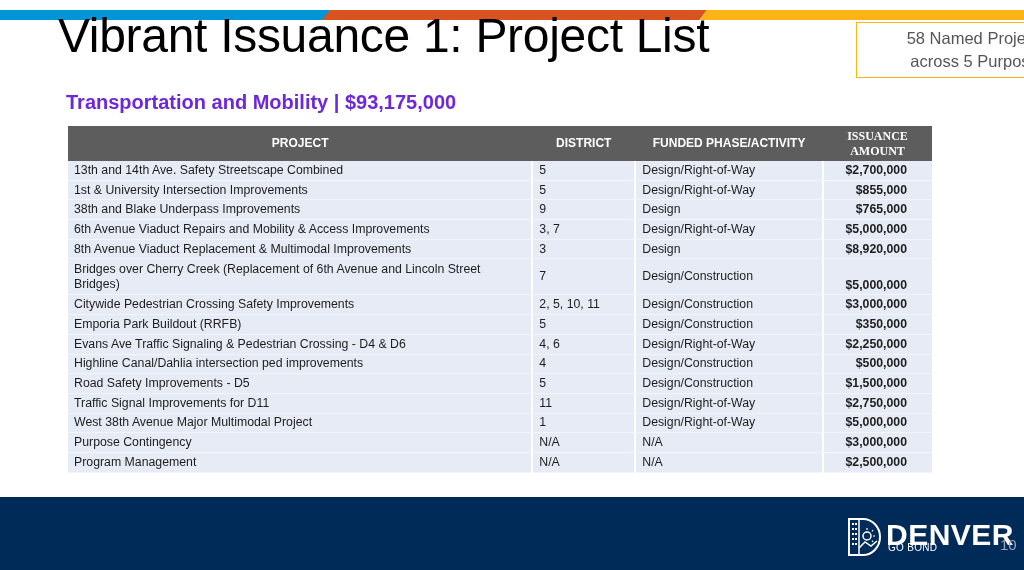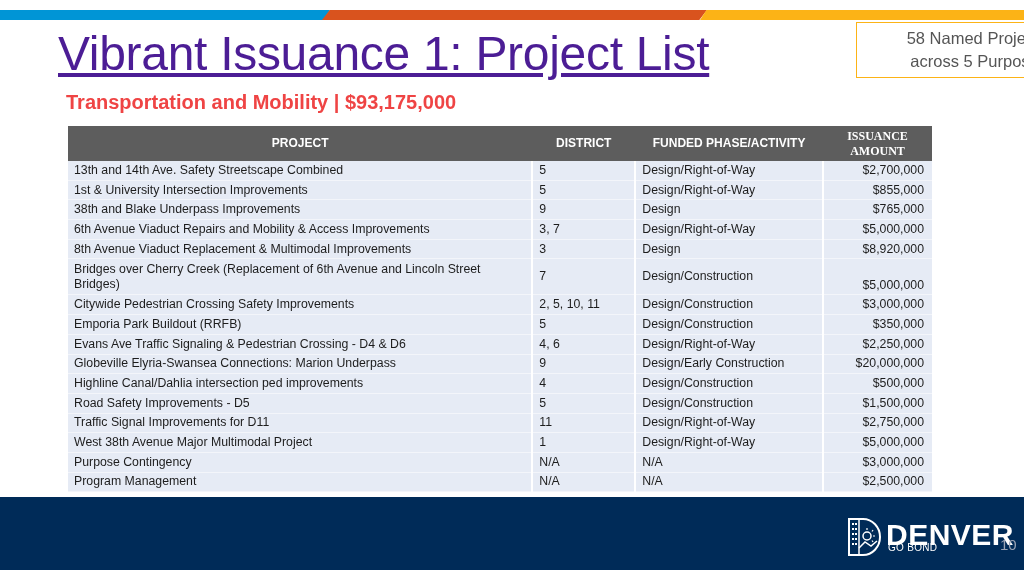--- a/index.html
+++ b/index.html
@@ -2,27 +2,27 @@
 <html><head>
 <meta charset="utf-8">
 <style>
   html, body { margin:0; padding:0; }
   body { width:1024px; height:570px; position:relative; overflow:hidden; background:#ffffff; font-family:"Liberation Sans", sans-serif; }
   .topbar { position:absolute; top:10px; left:0; width:1024px; height:10px; }
   .seg { position:absolute; top:0; height:10px; }
   .seg.blue { left:0; width:330px; background:#0095d6; clip-path:polygon(0 0,100% 0,98% 100%,0 100%); }
   .seg.orange { left:322px; width:385px; background:#d9531e; clip-path:polygon(2% 0,100% 0,98% 100%,0 100%); }
   .seg.yellow { left:700px; width:324px; background:#fcb316; clip-path:polygon(2% 0,100% 0,100% 100%,0 100%); }
-  .title { position:absolute; left:58px; top:26px; font-size:48px; color:#4c1d95; white-space:nowrap; letter-spacing:-0.3px;text-decoration:underline; }
+  .title { position:absolute; left:58px; top:8px; font-size:48px; color:#000000; white-space:nowrap; letter-spacing:-0.3px; }
   .callout { position:absolute; left:808px; top:22px; width:192px; height:56px; border:1.5px solid #fcb316; box-sizing:border-box; text-align:right; color:#555; font-size:16.5px; line-height:23px; padding-top:4px;margin-left:48px; }
-  .subtitle { position:absolute; left:66px; top:91px; font-size:20px; font-weight:bold; color:#ef4444; white-space:nowrap; }
+  .subtitle { position:absolute; left:66px; top:91px; font-size:20px; font-weight:bold; color:#6d28d9; white-space:nowrap; }
   table { position:absolute; left:68px; top:126px; width:864px; border-collapse:collapse; font-size:12.3px; color:#1d1d1d; }
   th { background:#5d5d5d; color:#fff; font-weight:bold; font-size:12px; height:35px; padding:0 4px; text-align:center; line-height:15px; }
   td { background:#e6ebf5; height:18.7px; padding:0 6px; border-right:2px solid #fff; border-bottom:1px solid #f3f5fa; line-height:15px; vertical-align:middle; }
-  td:last-child { border-right:none; text-align:right; padding-right:8px; }
+  td:last-child { border-right:none; text-align:right; padding-right:25px;font-weight:bold; }
   tr.tall td { height:34px; }
   tr.tall td.amt { vertical-align:bottom; padding-bottom:1px; }
   .c1 { width:452px;margin-left:16px; } .c2 { width:94px; } .c3 { width:178px;margin-top:40px; } .c4 { width:100px;font-family:Liberation Serif, serif; }
   .footer { position:absolute; left:0; top:497px; width:1024px; height:73px; background:#002b58; }
   .logo { position:absolute; left:845px; top:516px; width:40px; height:42px; }
   .brand { position:absolute; left:886px; top:518px; color:#fff; font-weight:bold; font-size:30px; letter-spacing:0.5px; }
   .brand-sub { position:absolute; left:888px; top:542px; color:#fff; font-weight:normal; font-size:10px; letter-spacing:0.3px; }
   .pagenum { position:absolute; left:1000px; top:536px; color:#9aa4b5; font-size:15px;text-align:right; }
 </style>
 </head>
@@ -101,26 +101,20 @@
         <td>Design/Construction</td>
         <td class="amt">$350,000</td>
       </tr>
       <tr>
         <td>Evans Ave Traffic Signaling &amp; Pedestrian Crossing - D4 &amp; D6</td>
         <td>4, 6</td>
         <td>Design/Right-of-Way</td>
         <td class="amt">$2,250,000</td>
       </tr>
       <tr>
-        <td>Globeville Elyria-Swansea Connections: Marion Underpass</td>
-        <td>9</td>
-        <td>Design/Early Construction</td>
-        <td class="amt">$20,000,000</td>
-      </tr>
-      <tr>
         <td>Highline Canal/Dahlia intersection ped improvements</td>
         <td>4</td>
         <td>Design/Construction</td>
         <td class="amt">$500,000</td>
       </tr>
       <tr>
         <td>Road Safety Improvements - D5</td>
         <td>5</td>
         <td>Design/Construction</td>
         <td class="amt">$1,500,000</td>

